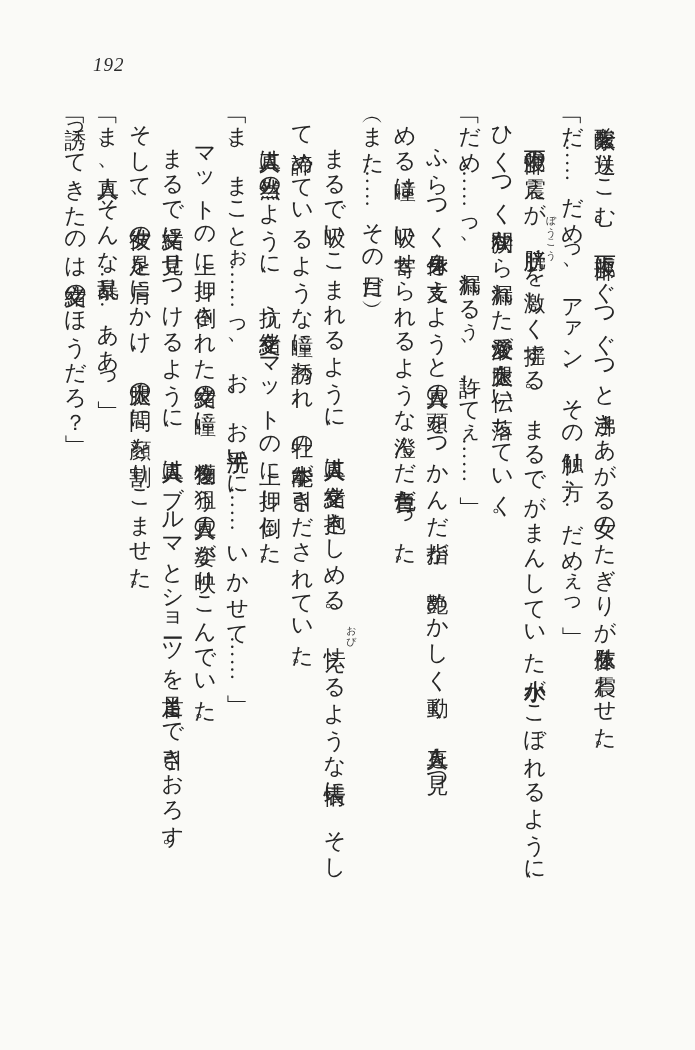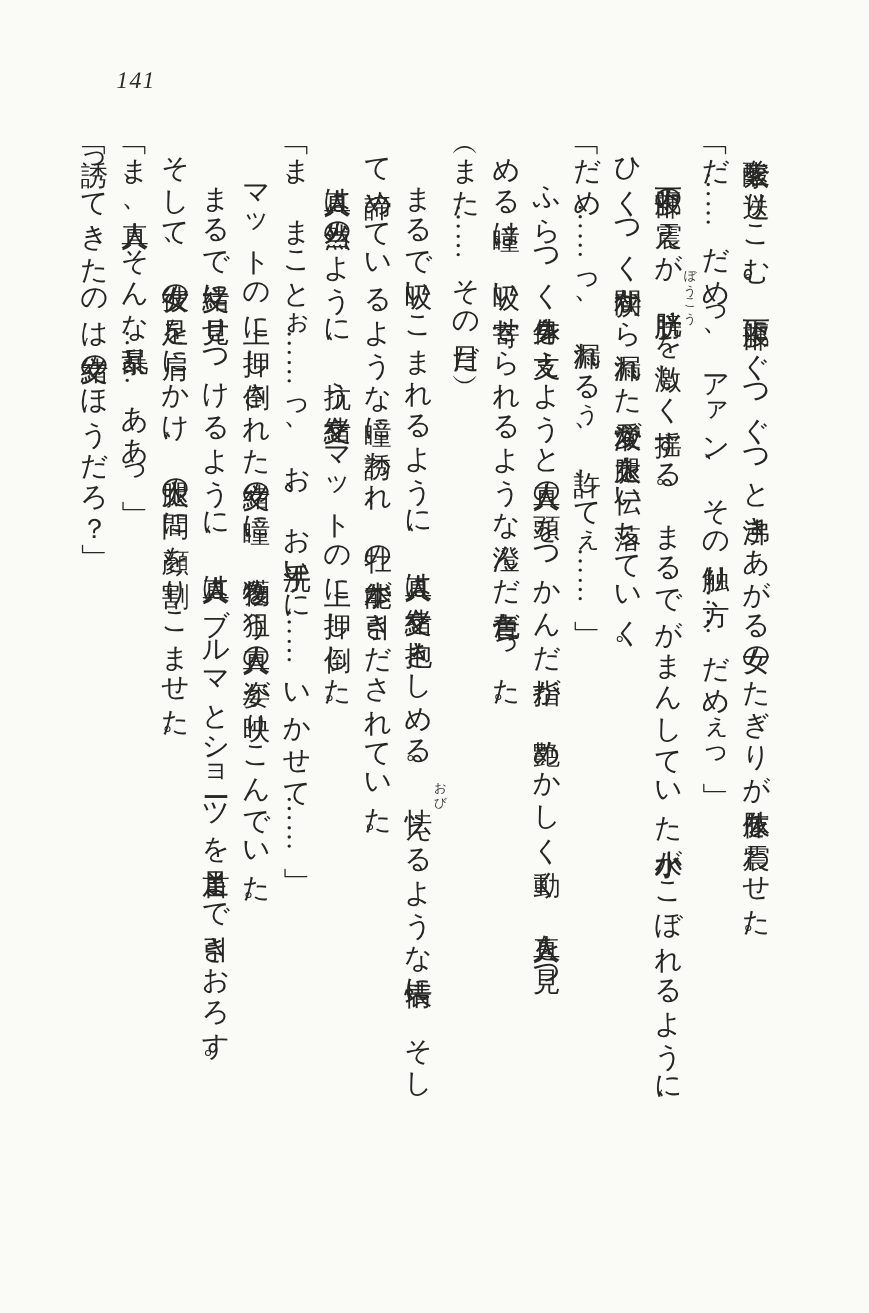--- a/index.html
+++ b/index.html
@@ -49,21 +49,21 @@
   ruby rt {
     font-size: 10px;
     letter-spacing: 0;
     color: #3a3a3a;
   }
 </style>
 </head>
 <body>
 
 <div class="page" style="background: rgb(250, 250, 247);">
-  <div class="page-number">141</div>
+  <div class="page-number">192</div>
   <div class="text-block" id="text-block" style="color: rgb(38, 38, 38);">
       <div class="line">酸素を送りこむ。下腹部にぐつぐつと沸きあがる女のたぎりが肢体を震わせた。</div>
       <div class="line">「だ……だめっ、アァン、その触り方……だめぇっ」</div>
       <div class="line indent">下腹部の震えが<ruby>膀胱<rt>ぼうこう</rt></ruby>を激しく揺する。まるでがまんしていた小水がこぼれるように、</div>
       <div class="line">ひくつく狭間から漏れた愛液が太腿を伝い落ちていく。</div>
       <div class="line">「だめ……っ、漏れるぅ、許してぇ……」</div>
       <div class="line indent">ふらつく身体を支えようと真人の頭をつかんだ指が、艶めかしく動く。真人を見つ</div>
       <div class="line">める瞳は、吸い寄せられるような澄んだ青色だった。</div>
       <div class="line">（また……その目だ）</div>
       <div class="line indent">まるで吸いこまれるように、真人は文緒を抱きしめる。<ruby>怯<rt>おび</rt></ruby>えるような表情に、そし</div>

